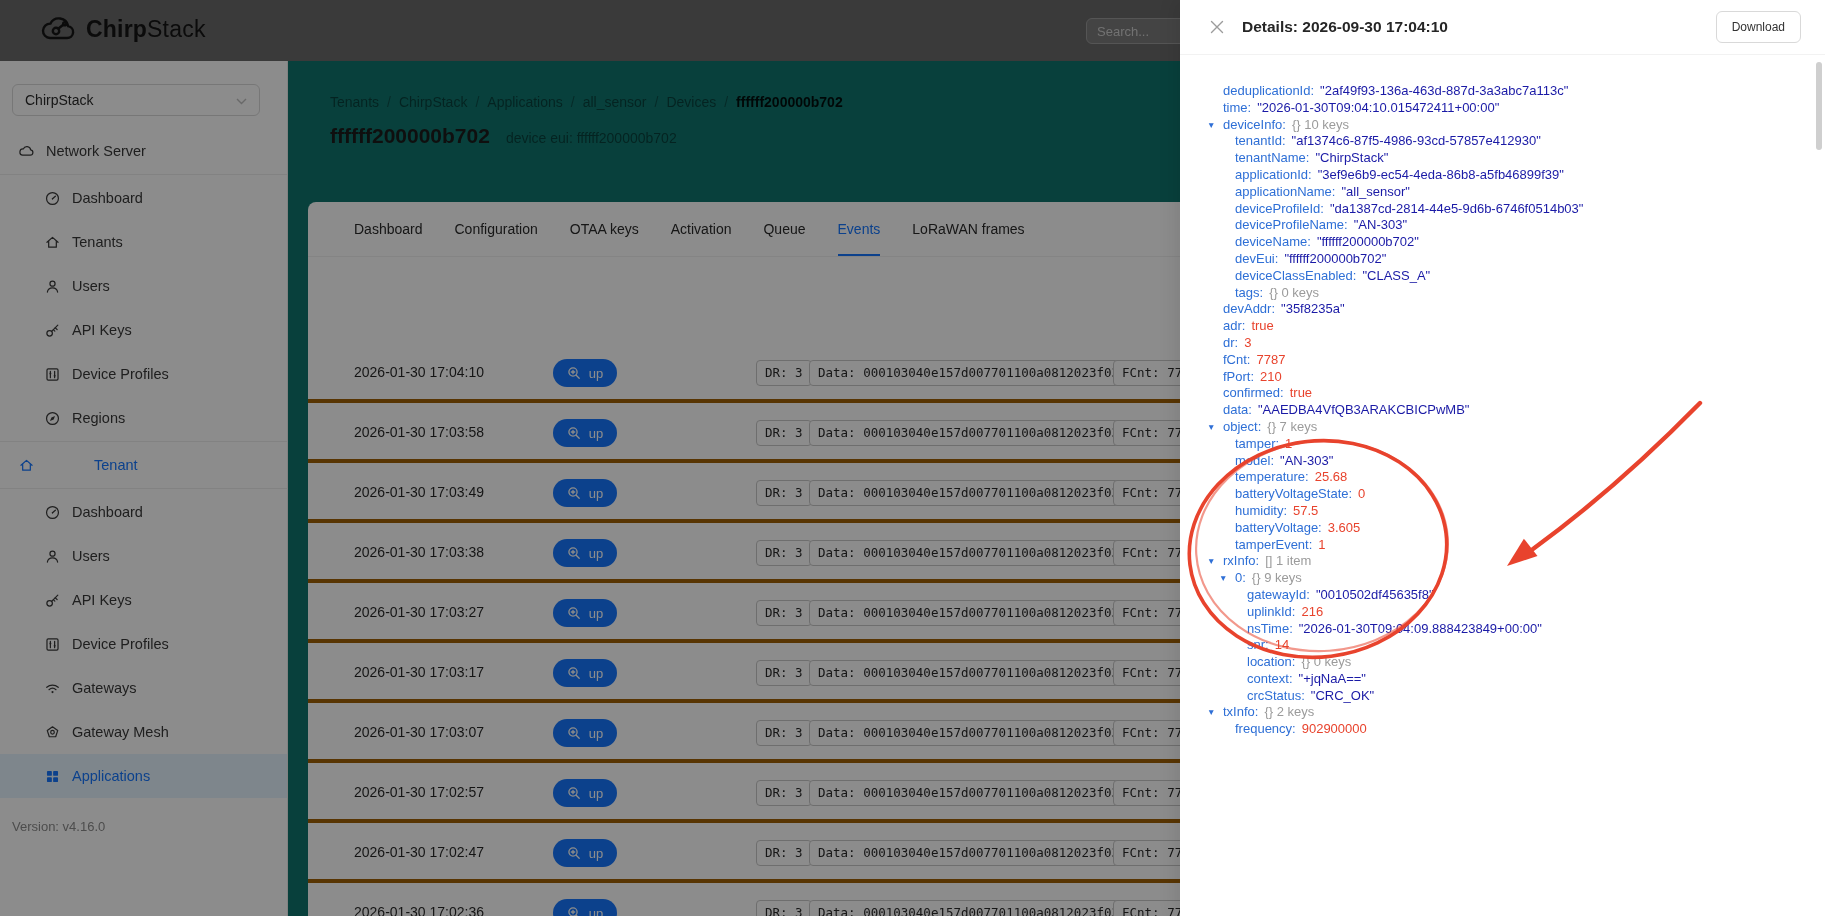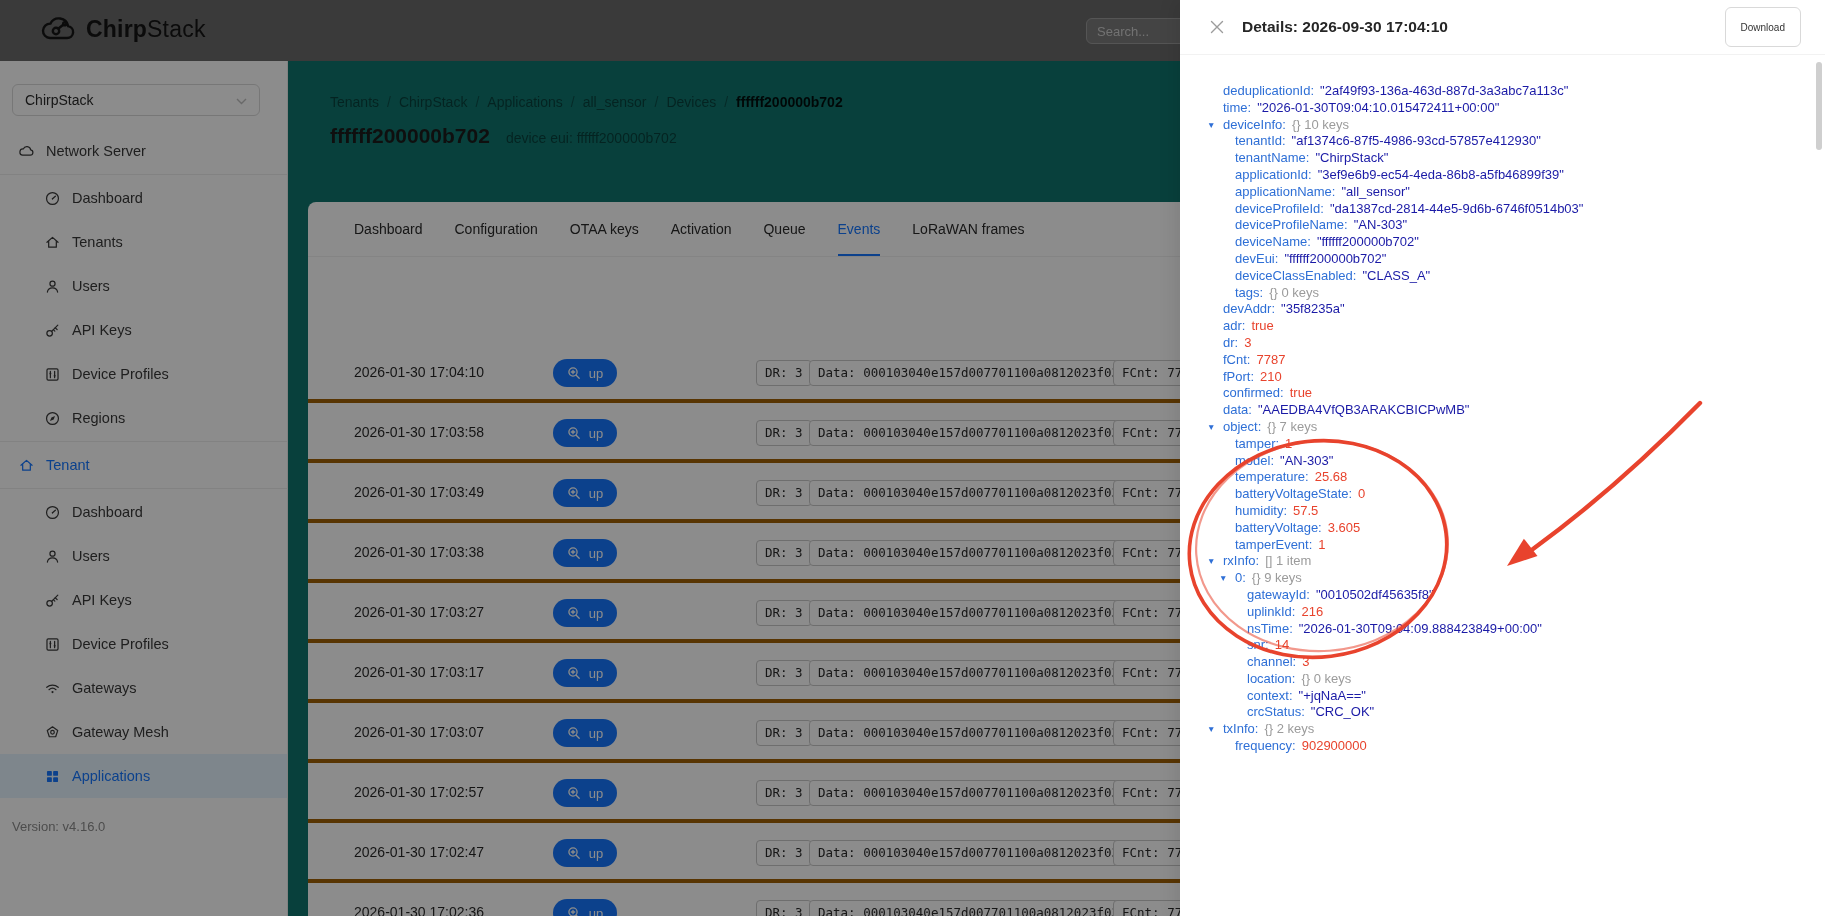--- a/index.html
+++ b/index.html
@@ -20,21 +20,21 @@
   
   .sidebar{position:absolute;left:0;top:61px;width:288px;bottom:0;background:#fff;border-right:1px solid #ececec;z-index:1;}
   .tenant-select{position:absolute;left:12px;top:23px;width:248px;height:32px;border:1px solid #d9d9d9;
       border-radius:6px;background:#fff;display:flex;align-items:center;padding:0 12px;font-size:14px;color:#2b2b2b;}
   .tenant-select .sel-caret{margin-left:auto;color:#bfbfbf;}
   .side-menu{position:absolute;left:0;top:68px;width:100%;}
   .side-item{height:44px;display:flex;align-items:center;font-size:14.5px;color:#3a3a3a;cursor:pointer;}
   .side-item.lvl0{padding-left:18px;}
   .side-item.lvl1{padding-left:44px;}
   .side-item .mi{display:flex;width:17px;height:17px;margin-right:11px;flex:none;}
-  .side-item.blue{color:#1677ff;}
+  .side-item.blue{color:#1677ff;gap:48px;}
   .side-item.selected{background:#e6f4ff;color:#1677ff;}
   .side-divider{height:1px;margin:1px 0;background:#ededed;}
   .side-version{position:absolute;left:12px;top:758px;font-size:13px;color:#8c8c8c;}
 
   
   .main{position:absolute;left:288px;top:61px;right:0;bottom:0;}
   .breadcrumb{margin:33px 8px 0 42px;font-size:14px;color:rgba(0,0,0,.45);}
   .breadcrumb .bc-link{color:rgba(0,0,0,.45);cursor:pointer;}
   .breadcrumb .bc-sep{margin:0 8px;color:rgba(0,0,0,.35);}
   .breadcrumb .bc-last{color:rgba(0,0,0,.88);font-weight:600;}
@@ -59,22 +59,22 @@
 
   
   .mask{position:absolute;left:0;top:0;width:1180px;height:916px;background:rgba(0,0,0,.45);z-index:50;}
 
   
   .drawer{position:absolute;left:1180px;top:0;width:645px;height:916px;background:#fff;z-index:60;
       box-shadow:-6px 0 16px rgba(0,0,0,.08);}
   .drawer-head{height:55px;display:flex;align-items:center;padding:0 24px 0 26px;border-bottom:1px solid #f2f2f2;}
   .drawer-close{width:22px;height:22px;display:flex;align-items:center;justify-content:center;color:#9c9c9c;cursor:pointer;}
   .drawer-title{margin-left:14px;font-size:15.5px;font-weight:700;color:#262626;}
-  .btn-download{margin-left:auto;height:40px;padding:0 15px;border:1px solid #d9d9d9;border-radius:6px;background:#fff;
-      font-size:10px;color:#333;font-family:"Liberation Sans",sans-serif;cursor:pointer;}
+  .btn-download{margin-left:auto;height:32px;padding:0 15px;border:1px solid #d9d9d9;border-radius:6px;background:#fff;
+      font-size:12px;color:#333;font-family:"Liberation Sans",sans-serif;cursor:pointer;}
   .drawer-body{position:relative;padding:28px 18px 24px 24px;font-size:13px;}
   .json-line{position:relative;line-height:16.8px;white-space:nowrap;}
   .j-arrow{position:absolute;top:0;font-size:8.5px;color:#2e6fd6;}
   .j-key{color:#2e6fd6;}
   .j-val{margin-left:6px;}
   .j-str{color:#1a1aa6;} .j-num{color:#e8432d;} .j-meta{margin-left:6px;color:#9b9b9b;}
   .drawer-scrollbar{position:absolute;right:3px;top:62px;width:6px;height:88px;border-radius:3px;background:#cfcfcf;z-index:61;}
 
   
   .annot{position:absolute;left:0;top:0;width:1825px;height:916px;z-index:70;pointer-events:none;}
@@ -484,21 +484,20 @@
         <div class="json-line" style="padding-left: 31px;"><span class="j-key">batteryVoltageState:</span><span class="j-val j-num">0</span></div>
         <div class="json-line" style="padding-left: 31px;"><span class="j-key">humidity:</span><span class="j-val j-num">57.5</span></div>
         <div class="json-line" style="padding-left: 31px;"><span class="j-key">batteryVoltage:</span><span class="j-val j-num">3.605</span></div>
         <div class="json-line" style="padding-left: 31px;"><span class="j-key">tamperEvent:</span><span class="j-val j-num">1</span></div>
         <div class="json-line" style="padding-left: 19px;"><span class="j-arrow" style="left: 3px;">▼</span><span class="j-key">rxInfo:</span><span class="j-meta">[]  1 item</span></div>
         <div class="json-line" style="padding-left: 31px;"><span class="j-arrow" style="left: 15px;">▼</span><span class="j-key">0:</span><span class="j-meta">{}  9 keys</span></div>
         <div class="json-line" style="padding-left: 43px;"><span class="j-key">gatewayId:</span><span class="j-val j-str">"0010502df45635f8"</span></div>
         <div class="json-line" style="padding-left: 43px;"><span class="j-key">uplinkId:</span><span class="j-val j-num">216</span></div>
         <div class="json-line" style="padding-left: 43px;"><span class="j-key">nsTime:</span><span class="j-val j-str">"2026-01-30T09:04:09.888423849+00:00"</span></div>
         <div class="json-line" style="padding-left: 43px;"><span class="j-key">snr:</span><span class="j-val j-num">14</span></div>
-        <div class="json-line" style="padding-left: 43px;"><span class="j-key">channel:</span><span class="j-val j-num">3</span></div>
         <div class="json-line" style="padding-left: 43px;"><span class="j-key">location:</span><span class="j-meta">{}  0 keys</span></div>
         <div class="json-line" style="padding-left: 43px;"><span class="j-key">context:</span><span class="j-val j-str">"+jqNaA=="</span></div>
         <div class="json-line" style="padding-left: 43px;"><span class="j-key">crcStatus:</span><span class="j-val j-str">"CRC_OK"</span></div>
         <div class="json-line" style="padding-left: 19px;"><span class="j-arrow" style="left: 3px;">▼</span><span class="j-key">txInfo:</span><span class="j-meta">{}  2 keys</span></div>
         <div class="json-line" style="padding-left: 31px;"><span class="j-key">frequency:</span><span class="j-val j-num">902900000</span></div>
       </div>
     <div class="drawer-scrollbar"></div>
   </div>
 
   <svg class="annot" viewBox="0 0 1825 916">

